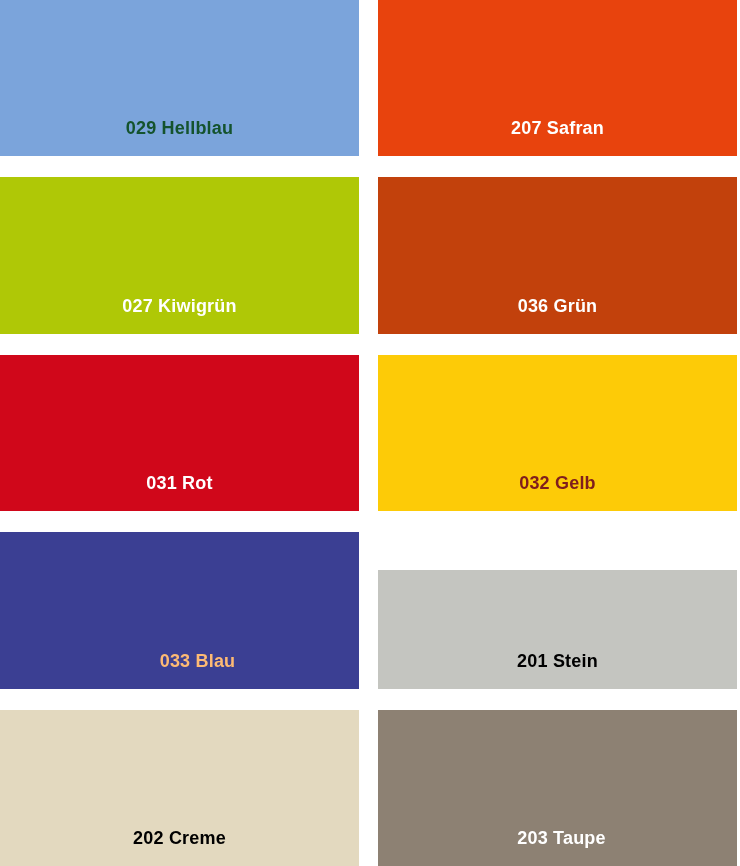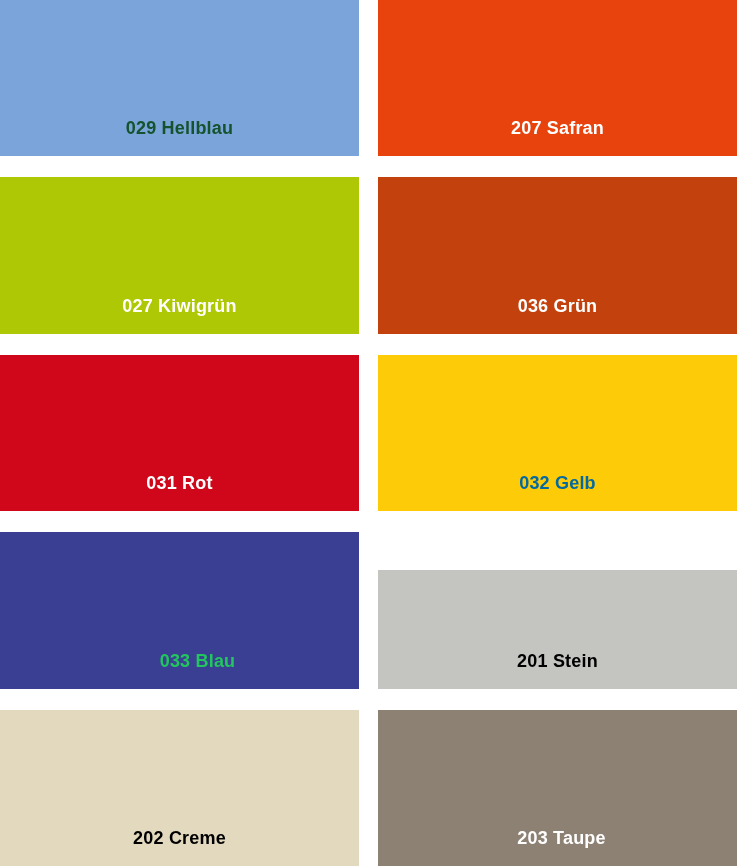--- a/index.html
+++ b/index.html
@@ -60,24 +60,24 @@
     <div class="swatch" style="background: rgb(175, 200, 6);">
       <span class="swatch-label" style="color: rgb(255, 255, 255);">027 Kiwigrün</span>
     </div>
     <div class="swatch" style="background: #c2410c;">
       <span class="swatch-label" style="color: rgb(255, 255, 255);">036 Grün</span>
     </div>
     <div class="swatch" style="background: rgb(208, 7, 26); justify-content: flex-end;">
       <span class="swatch-label" style="color: rgb(255, 255, 255);">031 Rot</span>
     </div>
     <div class="swatch" style="background: rgb(253, 203, 7);">
-      <span class="swatch-label" style="color: #0369a1;">032 Gelb</span>
+      <span class="swatch-label" style="color: #7f1d1d;">032 Gelb</span>
     </div>
     <div class="swatch" style="background: rgb(59, 63, 147);">
-      <span class="swatch-label" style="color: #22c55e; padding-left: 36px;">033 Blau</span>
+      <span class="swatch-label" style="color: #fdba74; padding-left: 36px;">033 Blau</span>
     </div>
     <div class="swatch" style="background: rgb(196, 197, 192); margin-top: 38px;">
       <span class="swatch-label" style="color: rgb(0, 0, 0);">201 Stein</span>
     </div>
     <div class="swatch" style="background: rgb(227, 217, 191);">
       <span class="swatch-label" style="color: rgb(0, 0, 0);">202 Creme</span>
     </div>
     <div class="swatch" style="background: rgb(141, 129, 115); padding-left: 8px;">
       <span class="swatch-label" style="color: rgb(255, 255, 255);">203 Taupe</span>
     </div>

